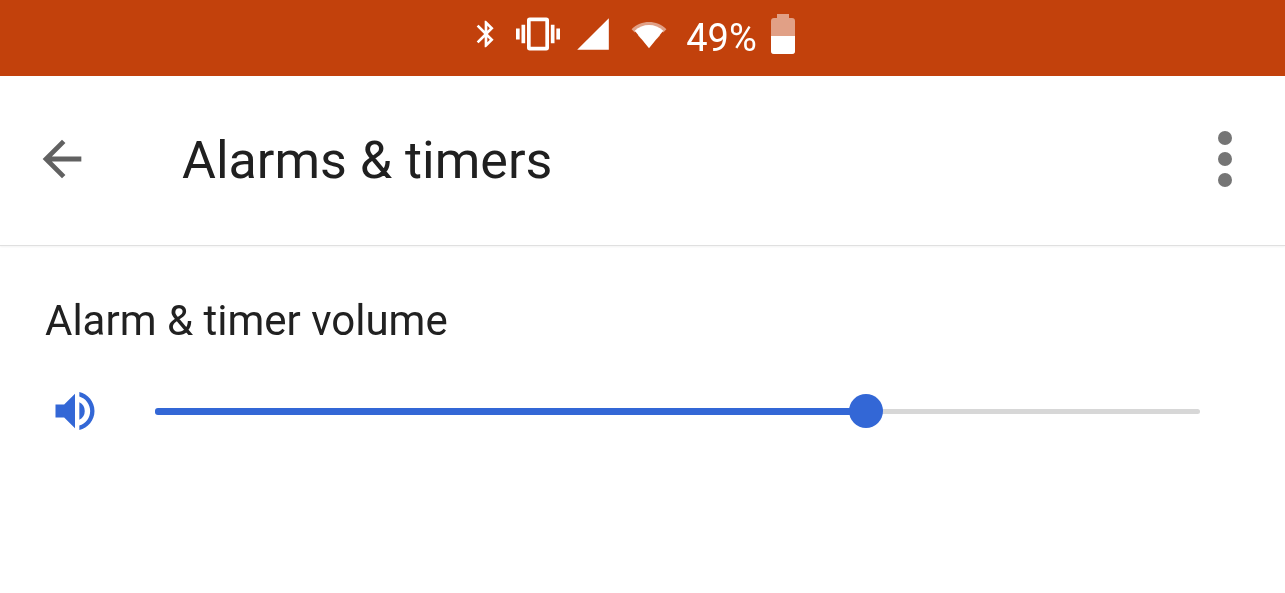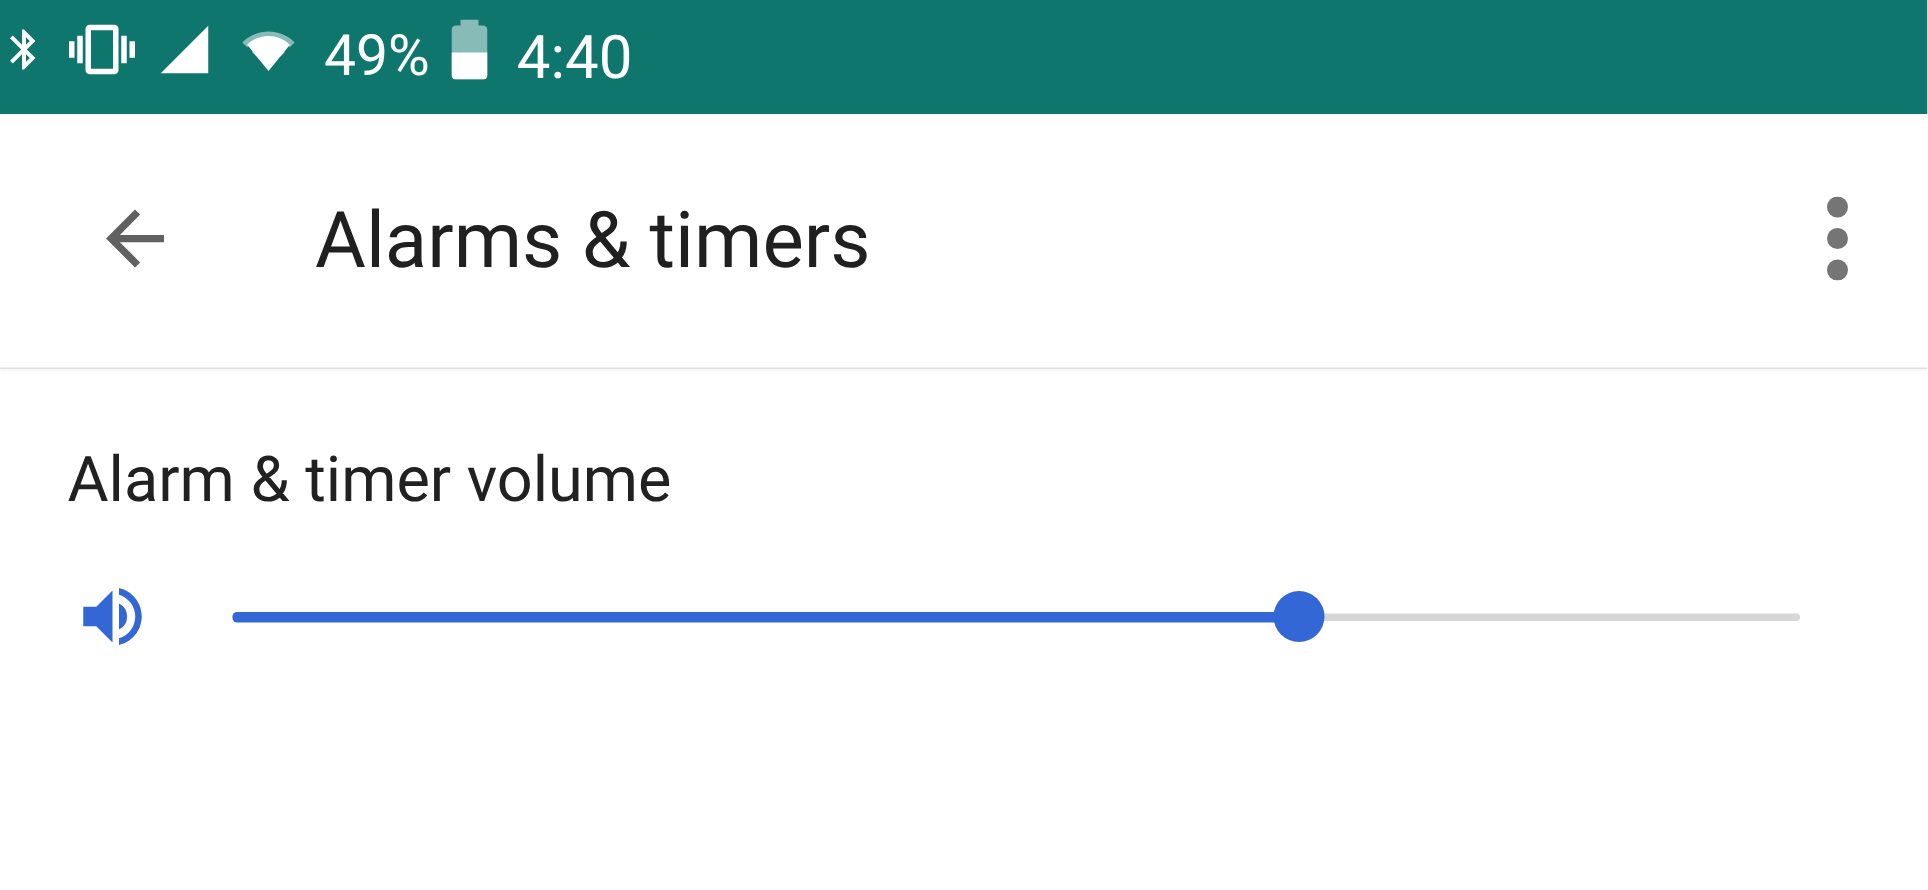--- a/index.html
+++ b/index.html
@@ -8,25 +8,25 @@
       box-sizing: border-box;
     }
     body {
       font-family: Roboto, "Helvetica Neue", Arial, sans-serif;
       width: 1285px;
       height: 593px;
       background: #ffffff;
       position: relative;
     }
     .status-bar {
-      background: #0f766e;
+      background: #c2410c;
       height: 76px;
       display: flex;
       align-items: center;
-      justify-content: flex-start;
+      justify-content: center;
       padding-right: 20px;
       color: #ffffff;
       font-size: 38px;
       gap: 16px;
     }
     .status-bar .icon-group {
       display: flex;
       align-items: center;
       gap: 14px;
     }
@@ -39,21 +39,21 @@
     }
     .clock {
       font-size: 40px;
       font-weight: 400;
       margin-left: 6px;
     }
     .app-bar {
       height: 170px;
       display: flex;
       align-items: center;
-      padding: 0 30px 0 50px;
+      padding: 0 30px 0 22px;
       border-bottom: 1px solid #e0e0e0;
       box-shadow: 0 1px 2px rgba(0,0,0,0.05);
       background: #ffffff;
     }
     .back-btn {
       display: flex;
       align-items: center;
       justify-content: center;
       width: 80px;
       height: 80px;
@@ -153,21 +153,20 @@
           <path d="M12 21l9-11c-4.97-4.97-13.03-4.97-18 0l9 11z"></path>
         </svg>
     </span>
     <span class="battery-pct">49%</span>
     <span>
       <svg width="24" height="40" viewBox="0 0 12 20">
           <path d="M10.5 2H9V0H3v2H1.5A1.5 1.5 0 000 3.5v15A1.5 1.5 0 001.5 20h9a1.5 1.5 0 001.5-1.5v-15A1.5 1.5 0 0010.5 2z" fill="#ffffff" opacity="0.5"></path>
           <path d="M0 11h12v7.5A1.5 1.5 0 0110.5 20h-9A1.5 1.5 0 010 18.5V11z" fill="#ffffff"></path>
         </svg>
     </span>
-    <span class="clock">4:40</span>
   </div>
 </div>
 
 <div class="app-bar">
   <div class="back-btn">
     <span>
       <svg width="58" height="58" viewBox="0 0 24 24" fill="#616161">
           <path d="M20 11H7.83l5.59-5.59L12 4l-8 8 8 8 1.41-1.41L7.83 13H20v-2z"></path>
         </svg>
     </span>

